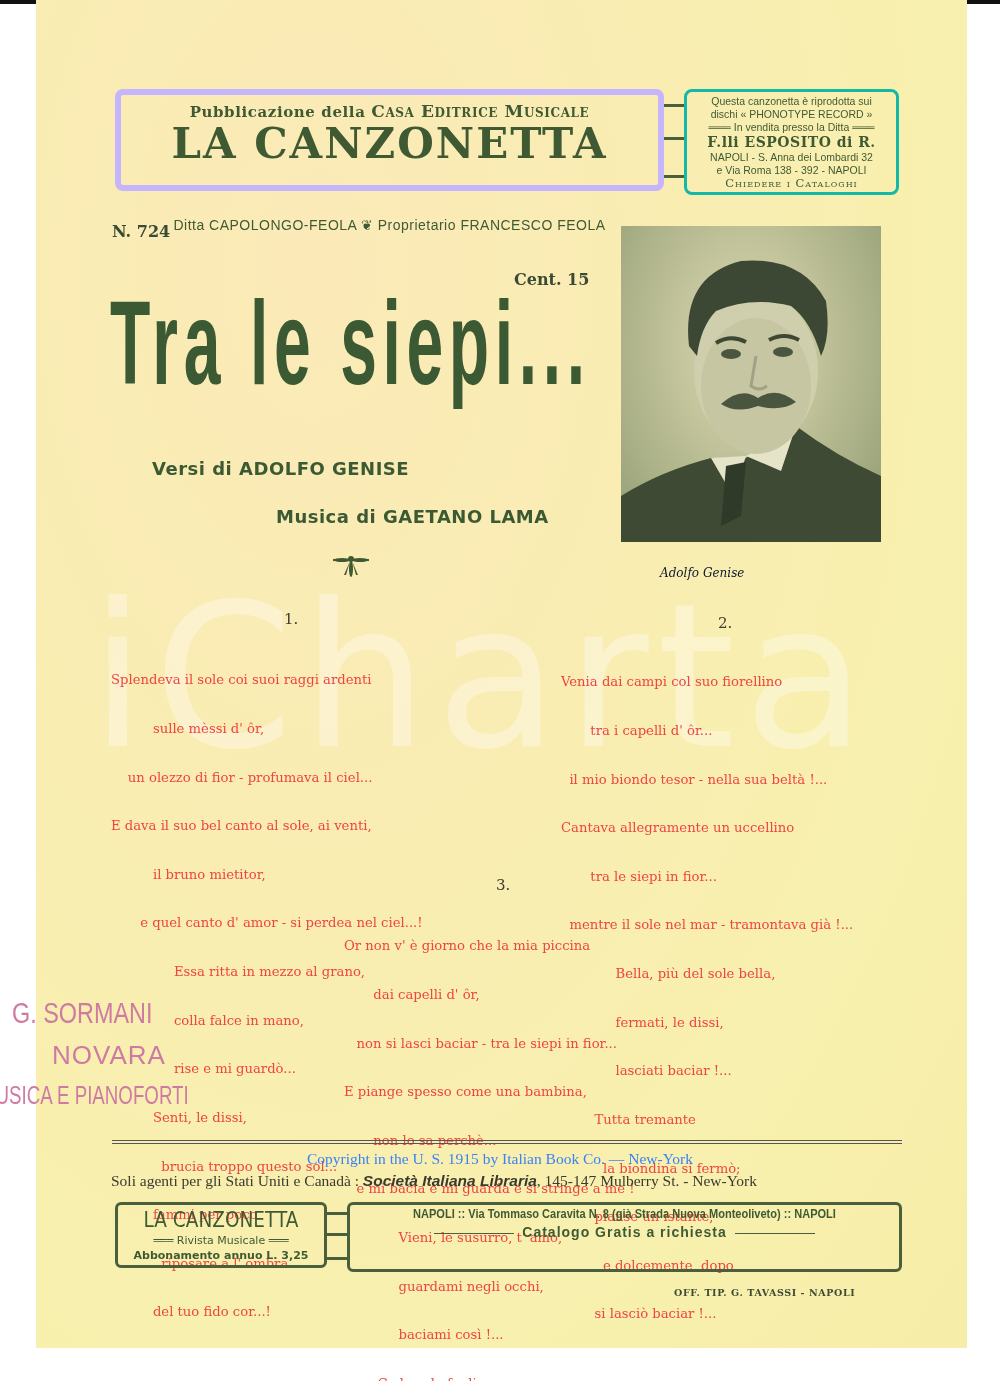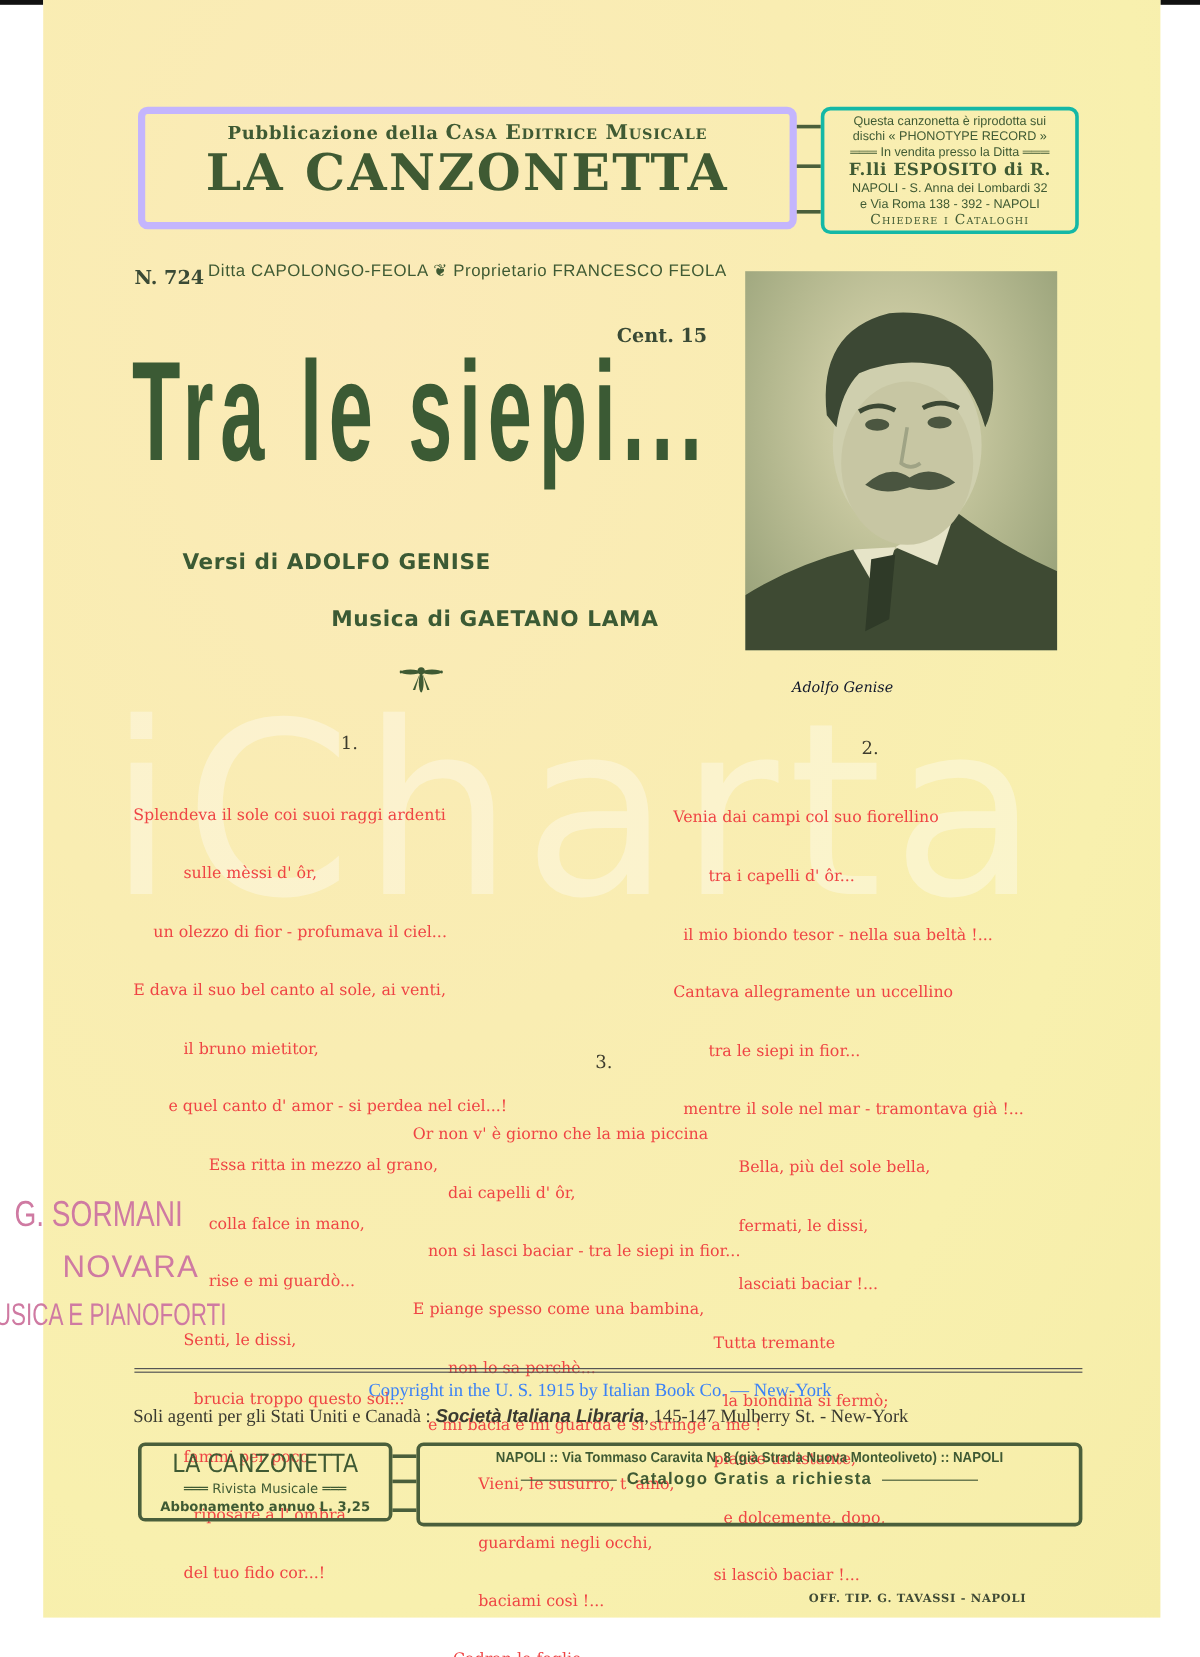--- a/index.html
+++ b/index.html
@@ -50,21 +50,21 @@
   .fbox1 .a { font-family:"DejaVu Sans", sans-serif; font-size:21px; line-height:26px; margin-top:2px; letter-spacing:0px; transform:scaleX(0.88); }
   .fbox1 .b { font-family:"DejaVu Sans", sans-serif; font-size:11px; line-height:15px; }
   .fbox1 .c { font-family:"DejaVu Sans", sans-serif; font-weight:bold; font-size:11px; line-height:15px; }
   .fconn { position:absolute; left:327px; top:1212px; width:20px; height:48px; border-top:3px solid #4a5f3b; border-bottom:3px solid #4a5f3b; box-sizing:border-box; }
   .fconn:after { content:""; position:absolute; left:0; right:0; top:18px; border-top:3px solid #4a5f3b; }
   .fbox2 { position:absolute; left:347px; top:1202px; width:555px; height:70px; border:3px solid #4a5f3b; border-radius:6px; box-sizing:border-box; color:#3f5a33; text-align:center; }
   .fbox2 .a { font-family:"Liberation Sans", sans-serif; font-weight:bold; font-size:14.5px; line-height:20px; margin-top:6px; white-space:nowrap; }
   .fbox2 .b { font-family:"Liberation Sans", sans-serif; font-weight:bold; font-size:12px; line-height:18px; white-space:nowrap; transform:scaleX(0.92); }
   .fbox2 .c { font-family:"Liberation Sans", sans-serif; font-weight:bold; font-size:14px; line-height:18px; letter-spacing:1px; white-space:nowrap; }
   .fbox2 .c .dash { display:inline-block; width:80px; border-top:1px solid #4a5f3b; vertical-align:middle; margin:0 8px; }
-  .printer { position:absolute; left:674px; top:1287px; font-family:"DejaVu Serif", serif; font-weight:bold; font-size:9.5px; letter-spacing:0.6px; color:#3f4a35; white-space:nowrap;margin-top:40px; }
+  .printer { position:absolute; left:674px; top:1287px; font-family:"DejaVu Serif", serif; font-weight:bold; font-size:9.5px; letter-spacing:0.6px; color:#3f4a35; white-space:nowrap; }
 </style>
 </head>
 <body>
 
 <div class="topbar-l"></div>
 <div class="topbar-r"></div>
 
 <div class="paper"></div>
 
 <div class="watermark">iCharta</div>

